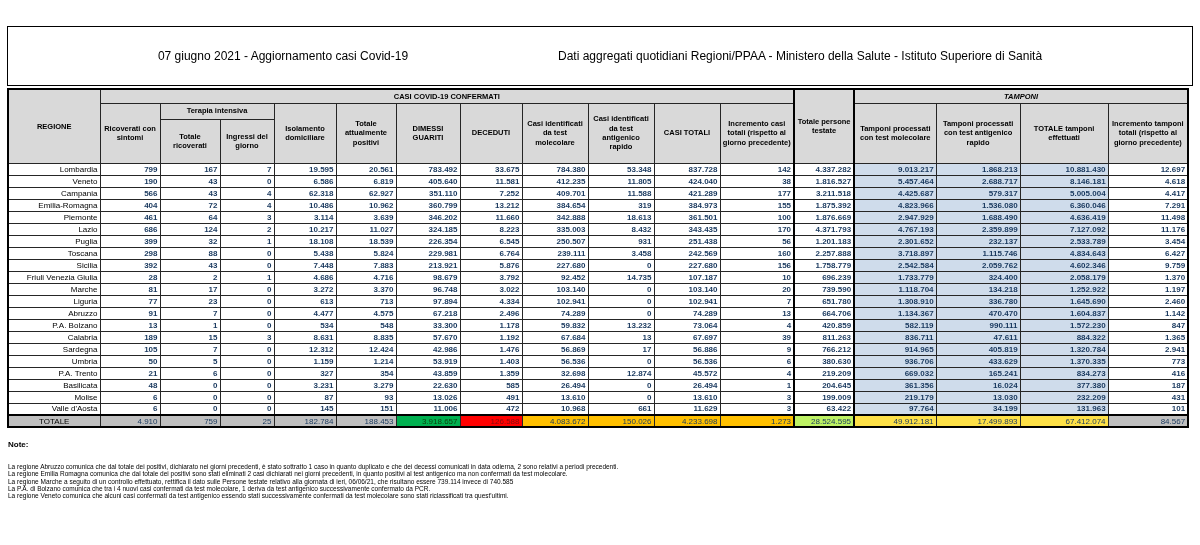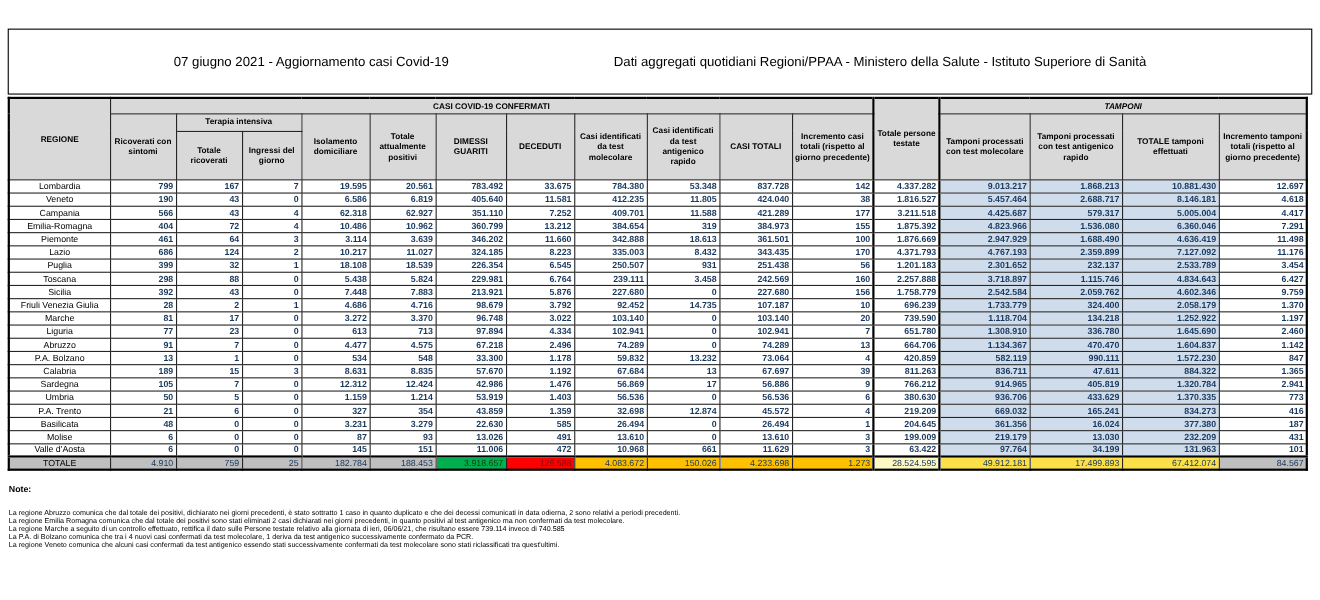--- a/index.html
+++ b/index.html
@@ -22,32 +22,32 @@
   th.h-regione{background:#BFBFBF;font-size:8px;}
   th.h-green{background:#00B050;color:#0b3d0b;}
   th.h-red{background:#FF0000;color:#8c0404;}
   th.h-yellow{background:#FFC000;}
   th.h-cyan{background:#33C1F0;border-left:2px solid #000;border-right:2px solid #000;}
   th.h-blue{background:#B8CCE4;}
   th.h-groupblue{background:#B8CCE4;font-size:8.5px;font-style:italic;}
 
   .covid tbody tr{height:12px;}
   .covid tbody td{font-size:8px;padding:0 2px;}
-  td.region{text-align:center;color:#000;font-weight:400;background:#fff;}
+  td.region{text-align:right;color:#000;font-weight:400;background:#fff;}
   td.num{text-align:right;color:#17375D;font-weight:700;background:#fff;}
   td.lblue{background:#CFDCEB;}
   td.cyancol{border-left:2px solid #000;border-right:2px solid #000;}
   tr.totale{height:15px;}
   tr.totale td{font-weight:400;border-top:2px solid #000;}
   td.t-label{background:#BFBFBF;text-align:center;color:#000;font-size:8px;}
   td.t-gray{background:#BFBFBF;}
   td.t-green{background:#00B050;color:#0b3d0b;}
   td.t-red{background:#FF0000;color:#7f0d0d;}
   td.t-yellow{background:#FFC000;}
-  td.t-cyan{background:#fef9c3;}
+  td.t-cyan{background:#bef264;}
   td.t-blue{background:#fde047;}
 
   .notes{position:absolute;left:8px;top:440px;width:1180px;color:#000;}
   .notes-label{font-size:8px;font-weight:bold;margin-bottom:14px;}
   .note-line{font-size:6.5px;line-height:7.3px;}
 </style>
 </head>
 <body>
 
 <div class="page">

